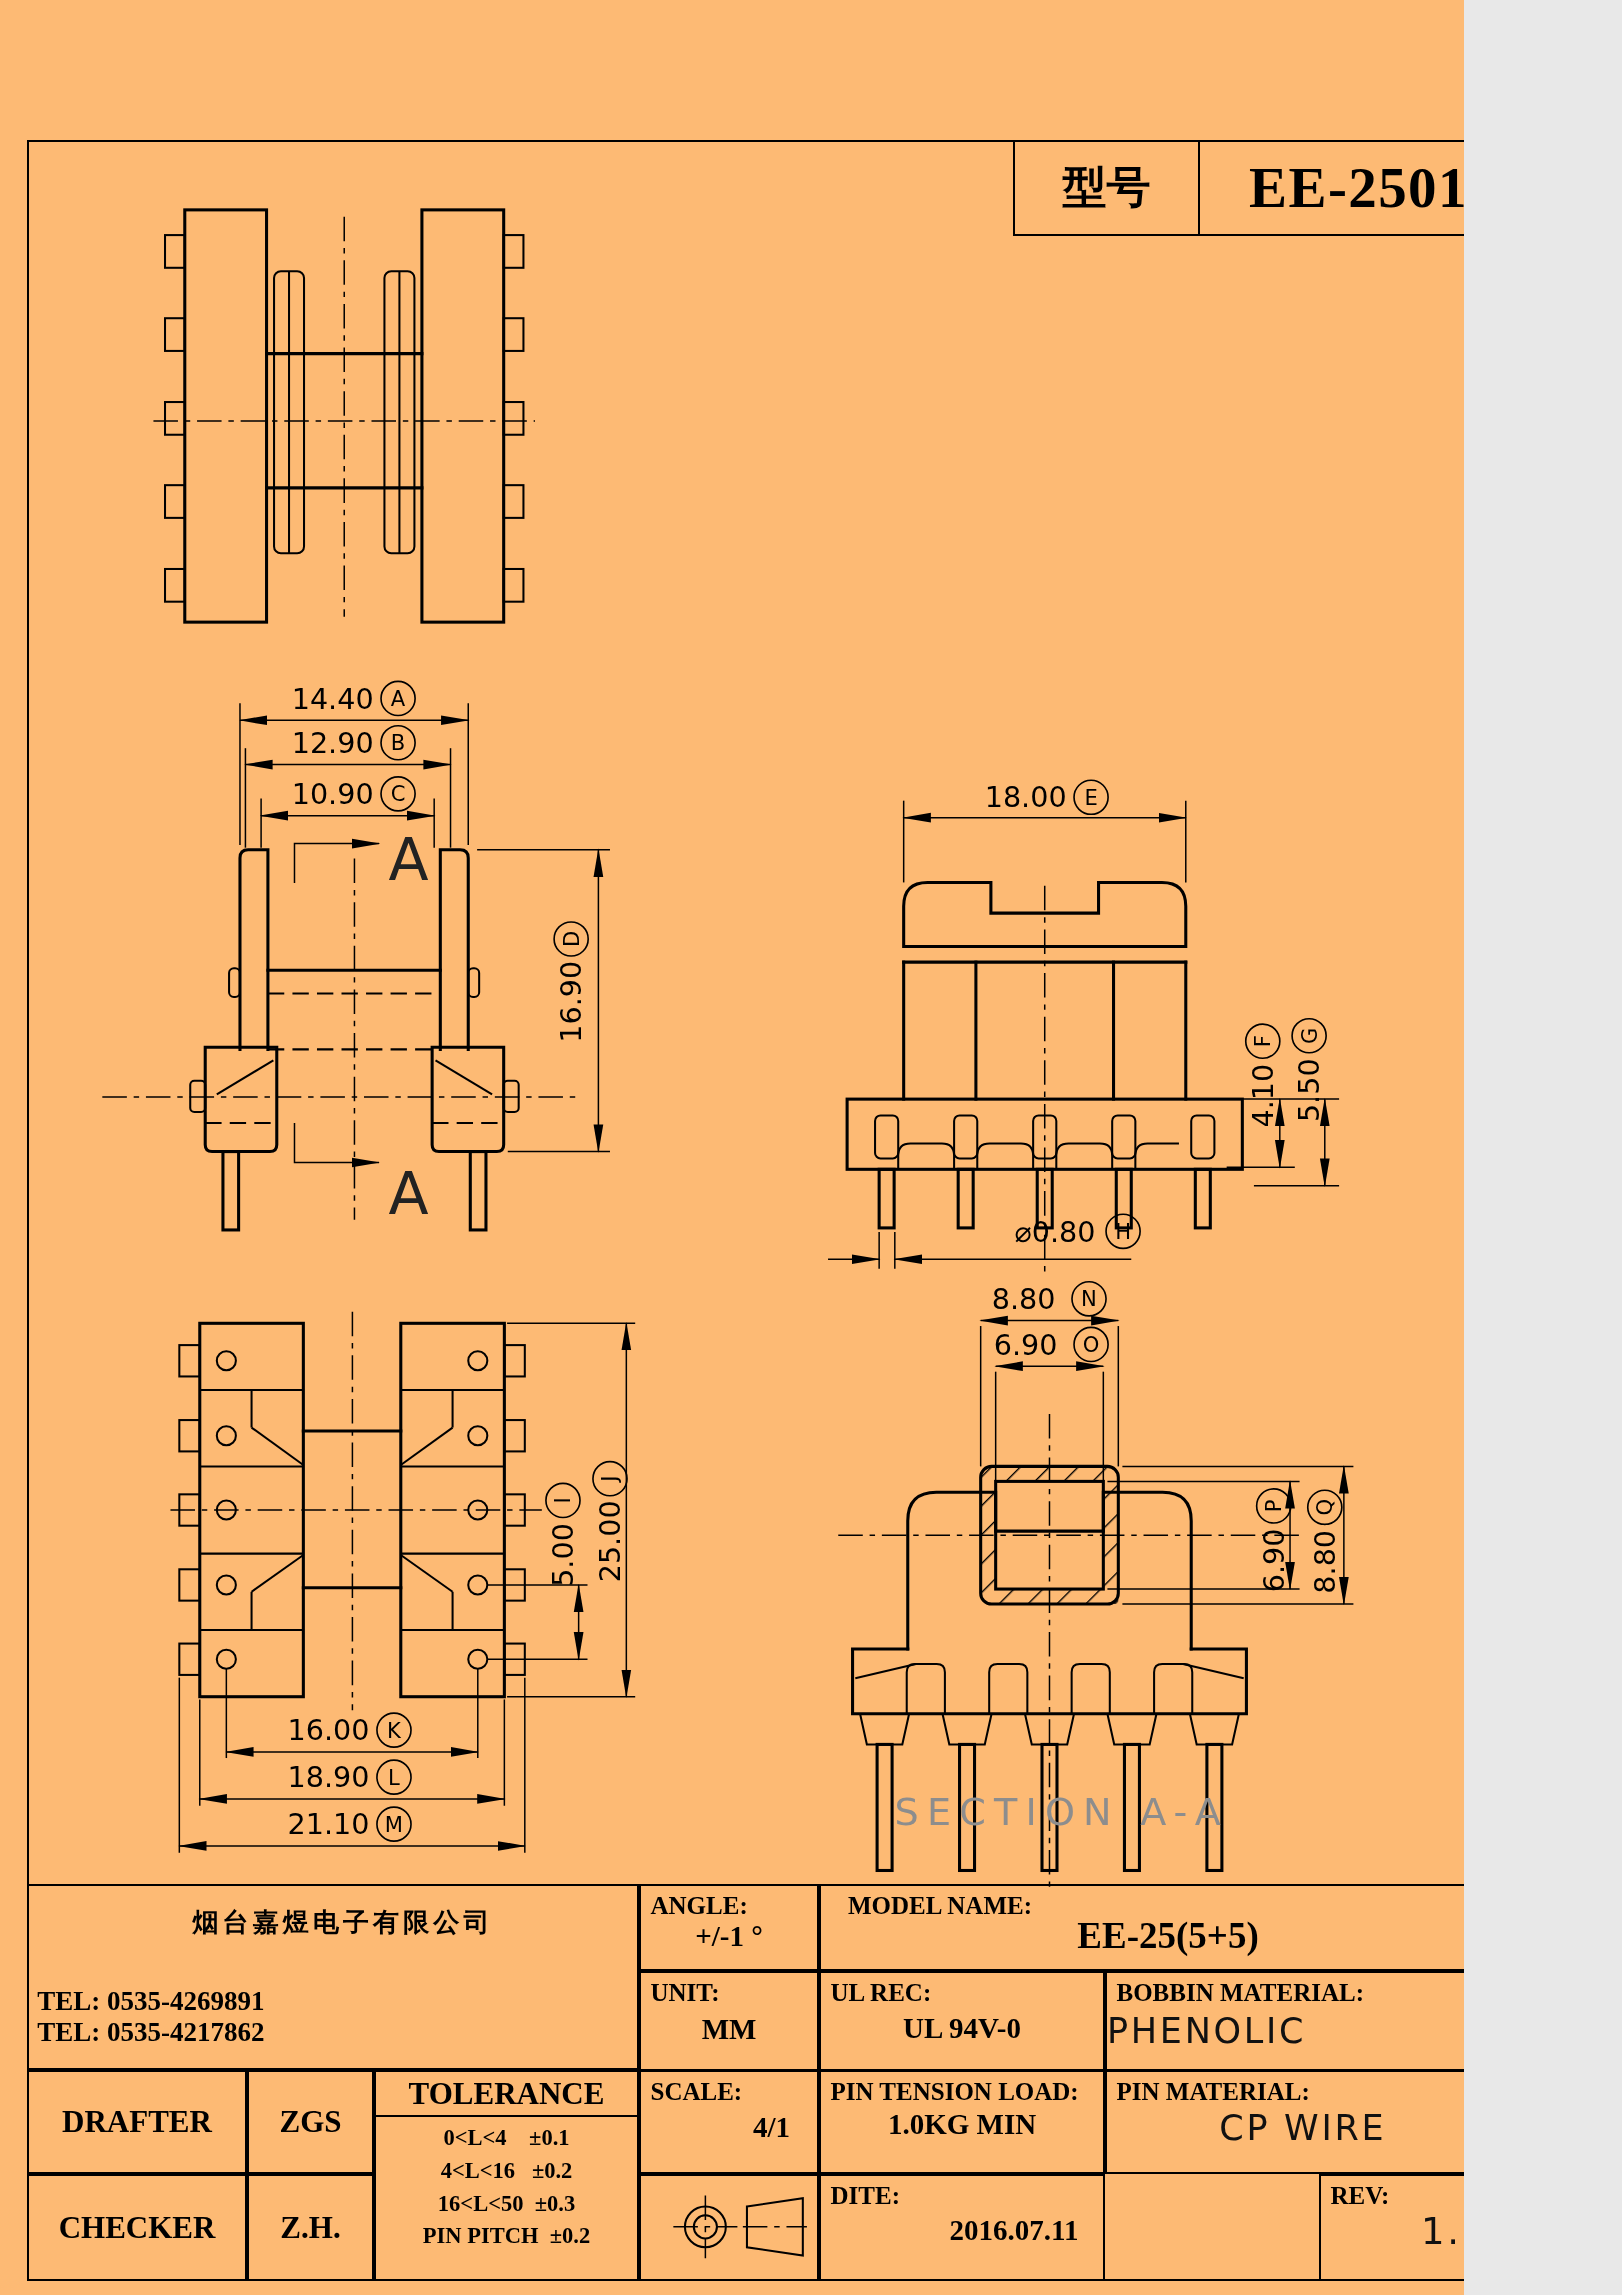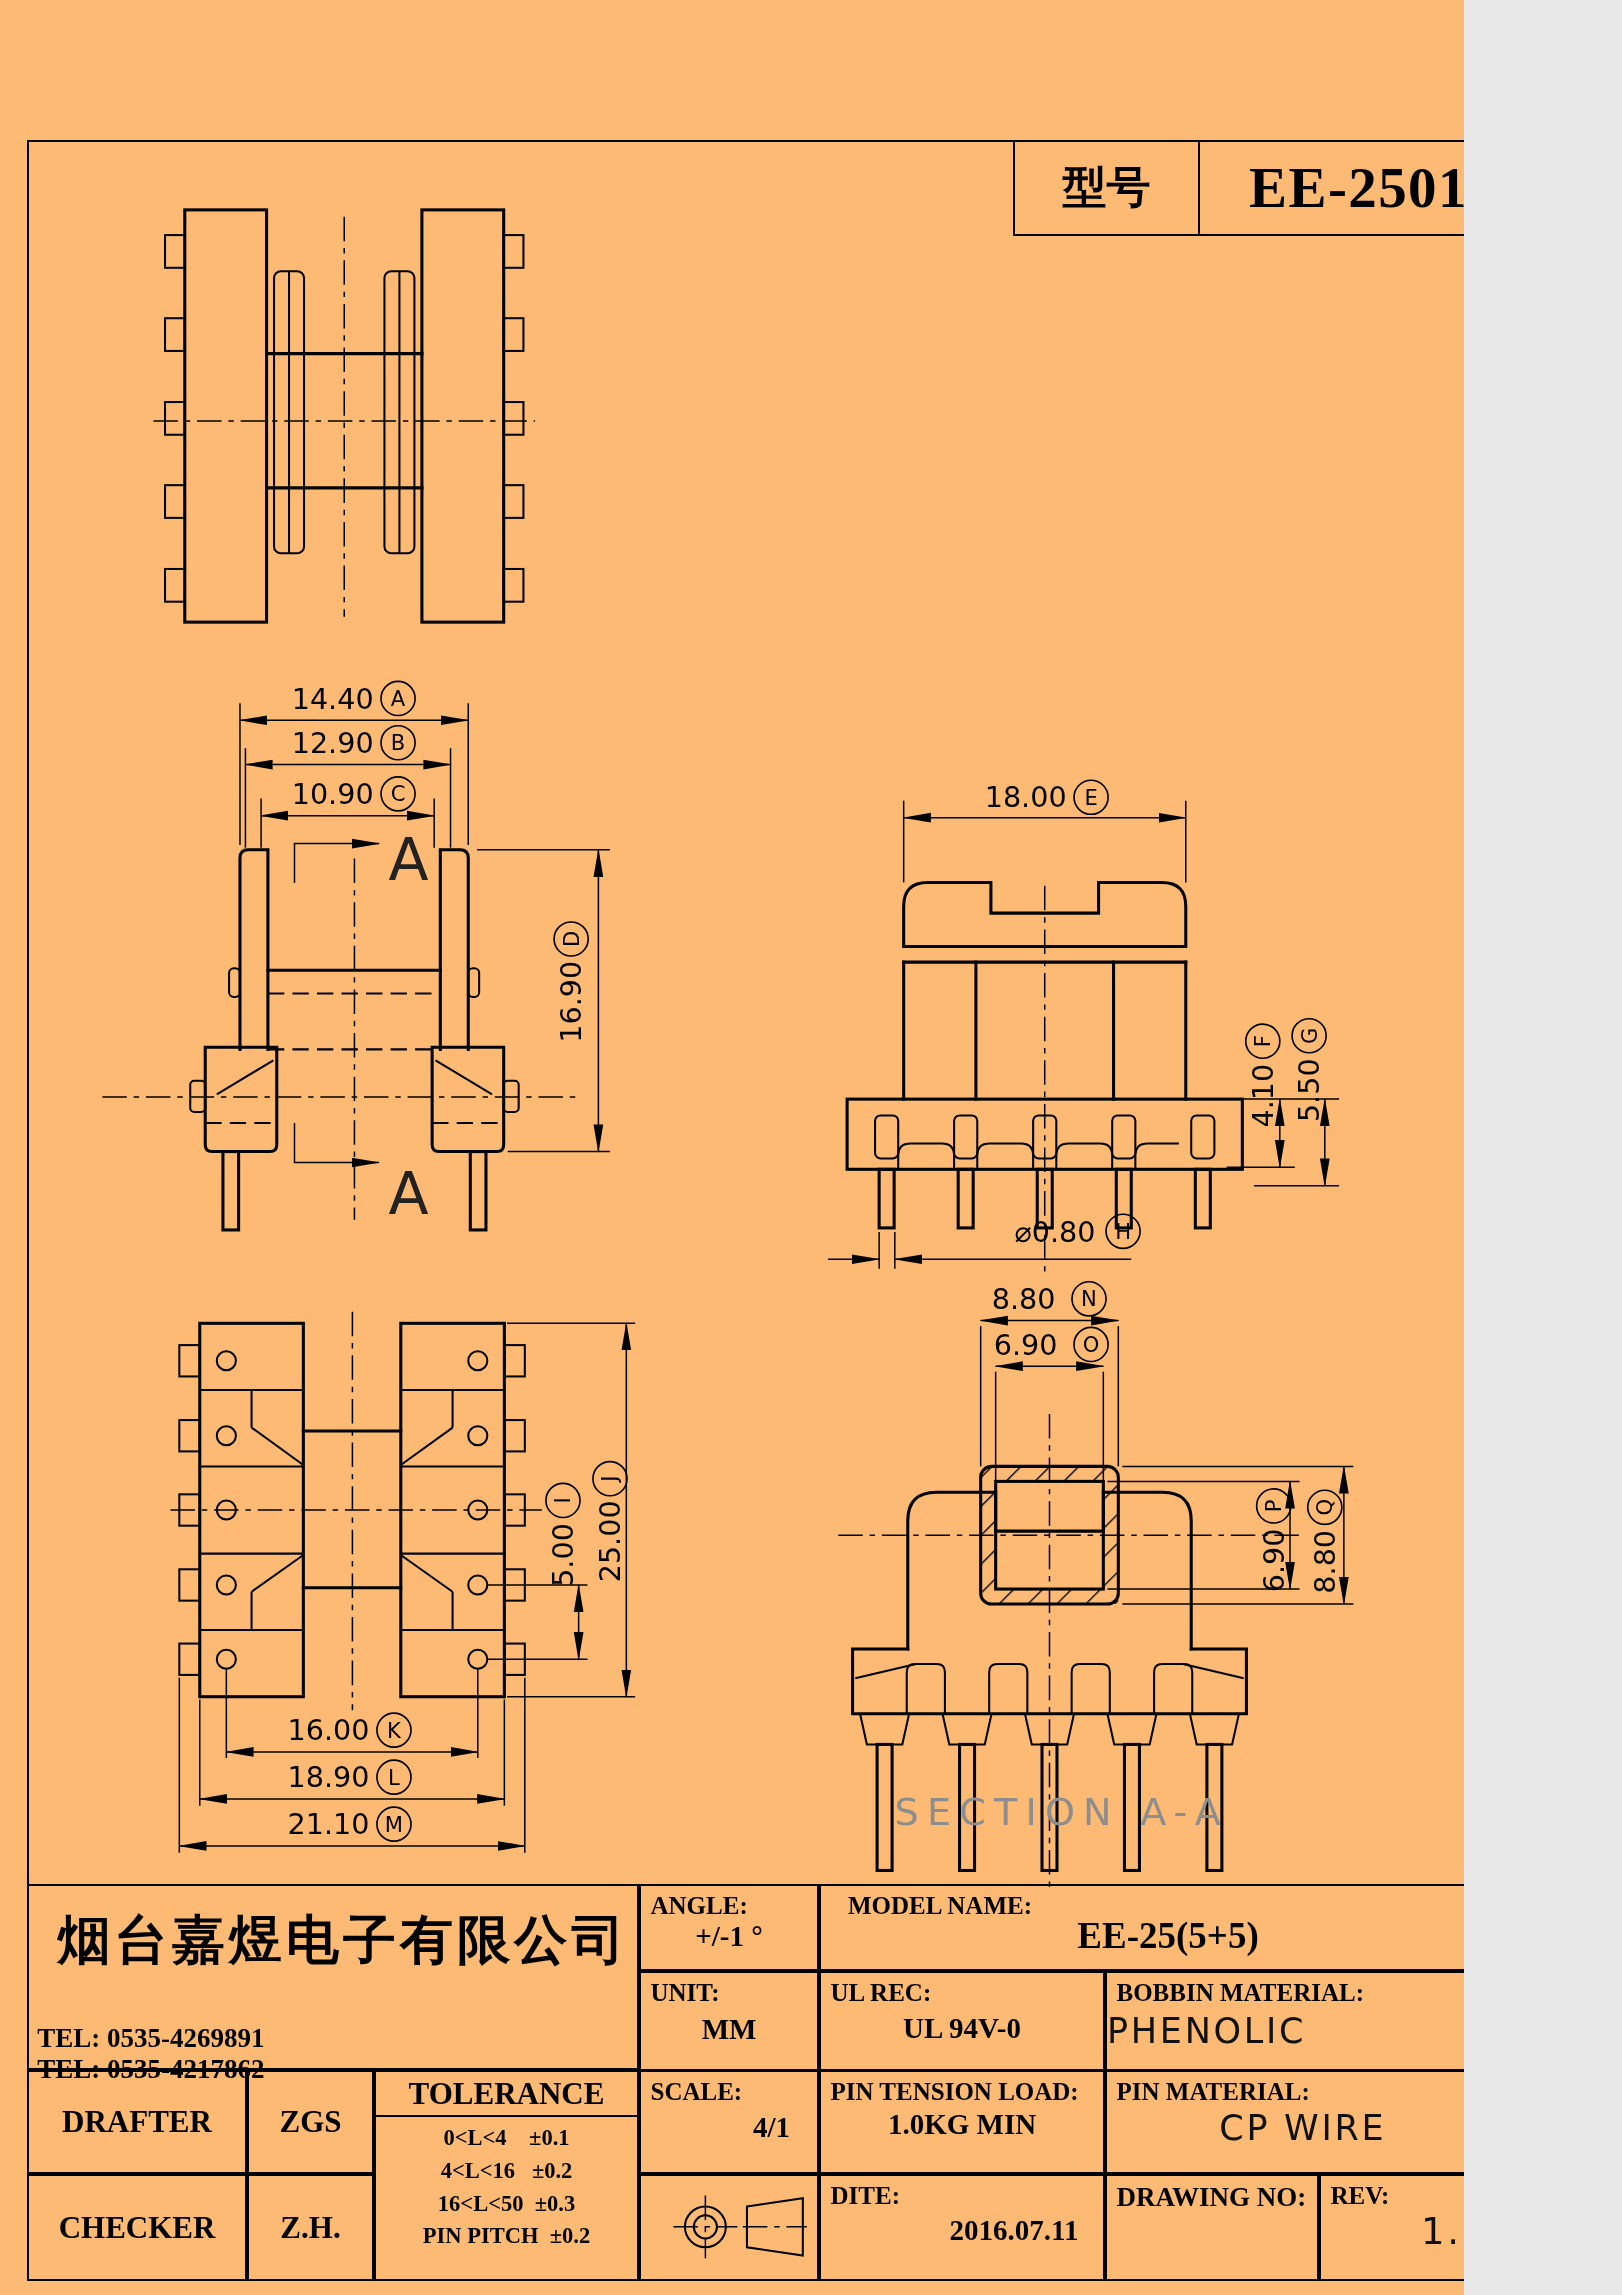--- a/index.html
+++ b/index.html
@@ -28,21 +28,21 @@
   .dletter{font-family:"DejaVu Sans",sans-serif;font-size:31px;fill:#000;}
   .lcirc{stroke:#000;stroke-width:2.4;fill:none;}
   .athin{font-family:"DejaVu Sans",sans-serif;font-size:86px;fill:#222;font-weight:400;}
   .sec{font-family:"DejaVu Sans",sans-serif;font-size:56px;fill:#8d8d8d;letter-spacing:12px;}
   
   #tblock{position:absolute;left:27px;top:1884px;width:1490px;height:397px;}
   .cell{position:absolute;border:2px solid #000;box-sizing:border-box;}
   .cap{font-size:25px;font-weight:700;padding:5.5px 0 0 9.5px;}
   .cval{font-size:29px;font-weight:700;text-align:center;}
   .thinv{font-family:"DejaVu Sans",sans-serif;font-weight:400;letter-spacing:2.7px;color:#111;}
-  #company-name{font-size:53px;font-weight:700;text-align:center;margin-top:19px;letter-spacing:4.1px;padding-left:20px;}
+  #company-name{font-size:26px;font-weight:700;text-align:center;margin-top:19px;letter-spacing:4.1px;padding-left:20px;}
   #tels{display:flex;justify-content:space-between;padding:0 8.2px;margin-top:46px;
         font-size:27px;font-weight:700;flex-direction:column;}
   .tolrow{font-size:22.5px;font-weight:700;white-space:pre;text-align:center;line-height:1.45;}
   .bigcell-label{font-size:31px;font-weight:700;display:flex;align-items:center;justify-content:center;height:100%;}
 </style>
 </head>
 <body>
 <div id="page">
 
 <div id="frame"></div>
@@ -440,23 +440,20 @@
     <div class="bigcell-label">Z.H.</div>
   </div>
 
   <div class="cell" style="left:612px;top:290px;width:180px;height:107px;"></div>
 
   <div class="cell" style="left:792px;top:290px;width:286px;height:107px;">
     <div class="cap">DITE:</div>
     <div class="cval" style="text-align:right;padding-right:24.5px;margin-top:4.1px;padding-left:35px;">2016.07.11</div>
   </div>
 
-  <div class="cell" style="left:1078px;top:290px;width:214px;height:107px;">
-    <div class="cap" style="font-size:27px;">DRAWING NO:</div>
-  </div>
 
   <div class="cell" style="left:1292px;top:290px;width:198px;height:107px;">
     <div class="cap">REV:</div>
     <div class="cval thinv" style="text-align:right;padding-right:27px;font-size:37px;">1.0</div>
   </div>
 </div>
 
 </div>
 
 

